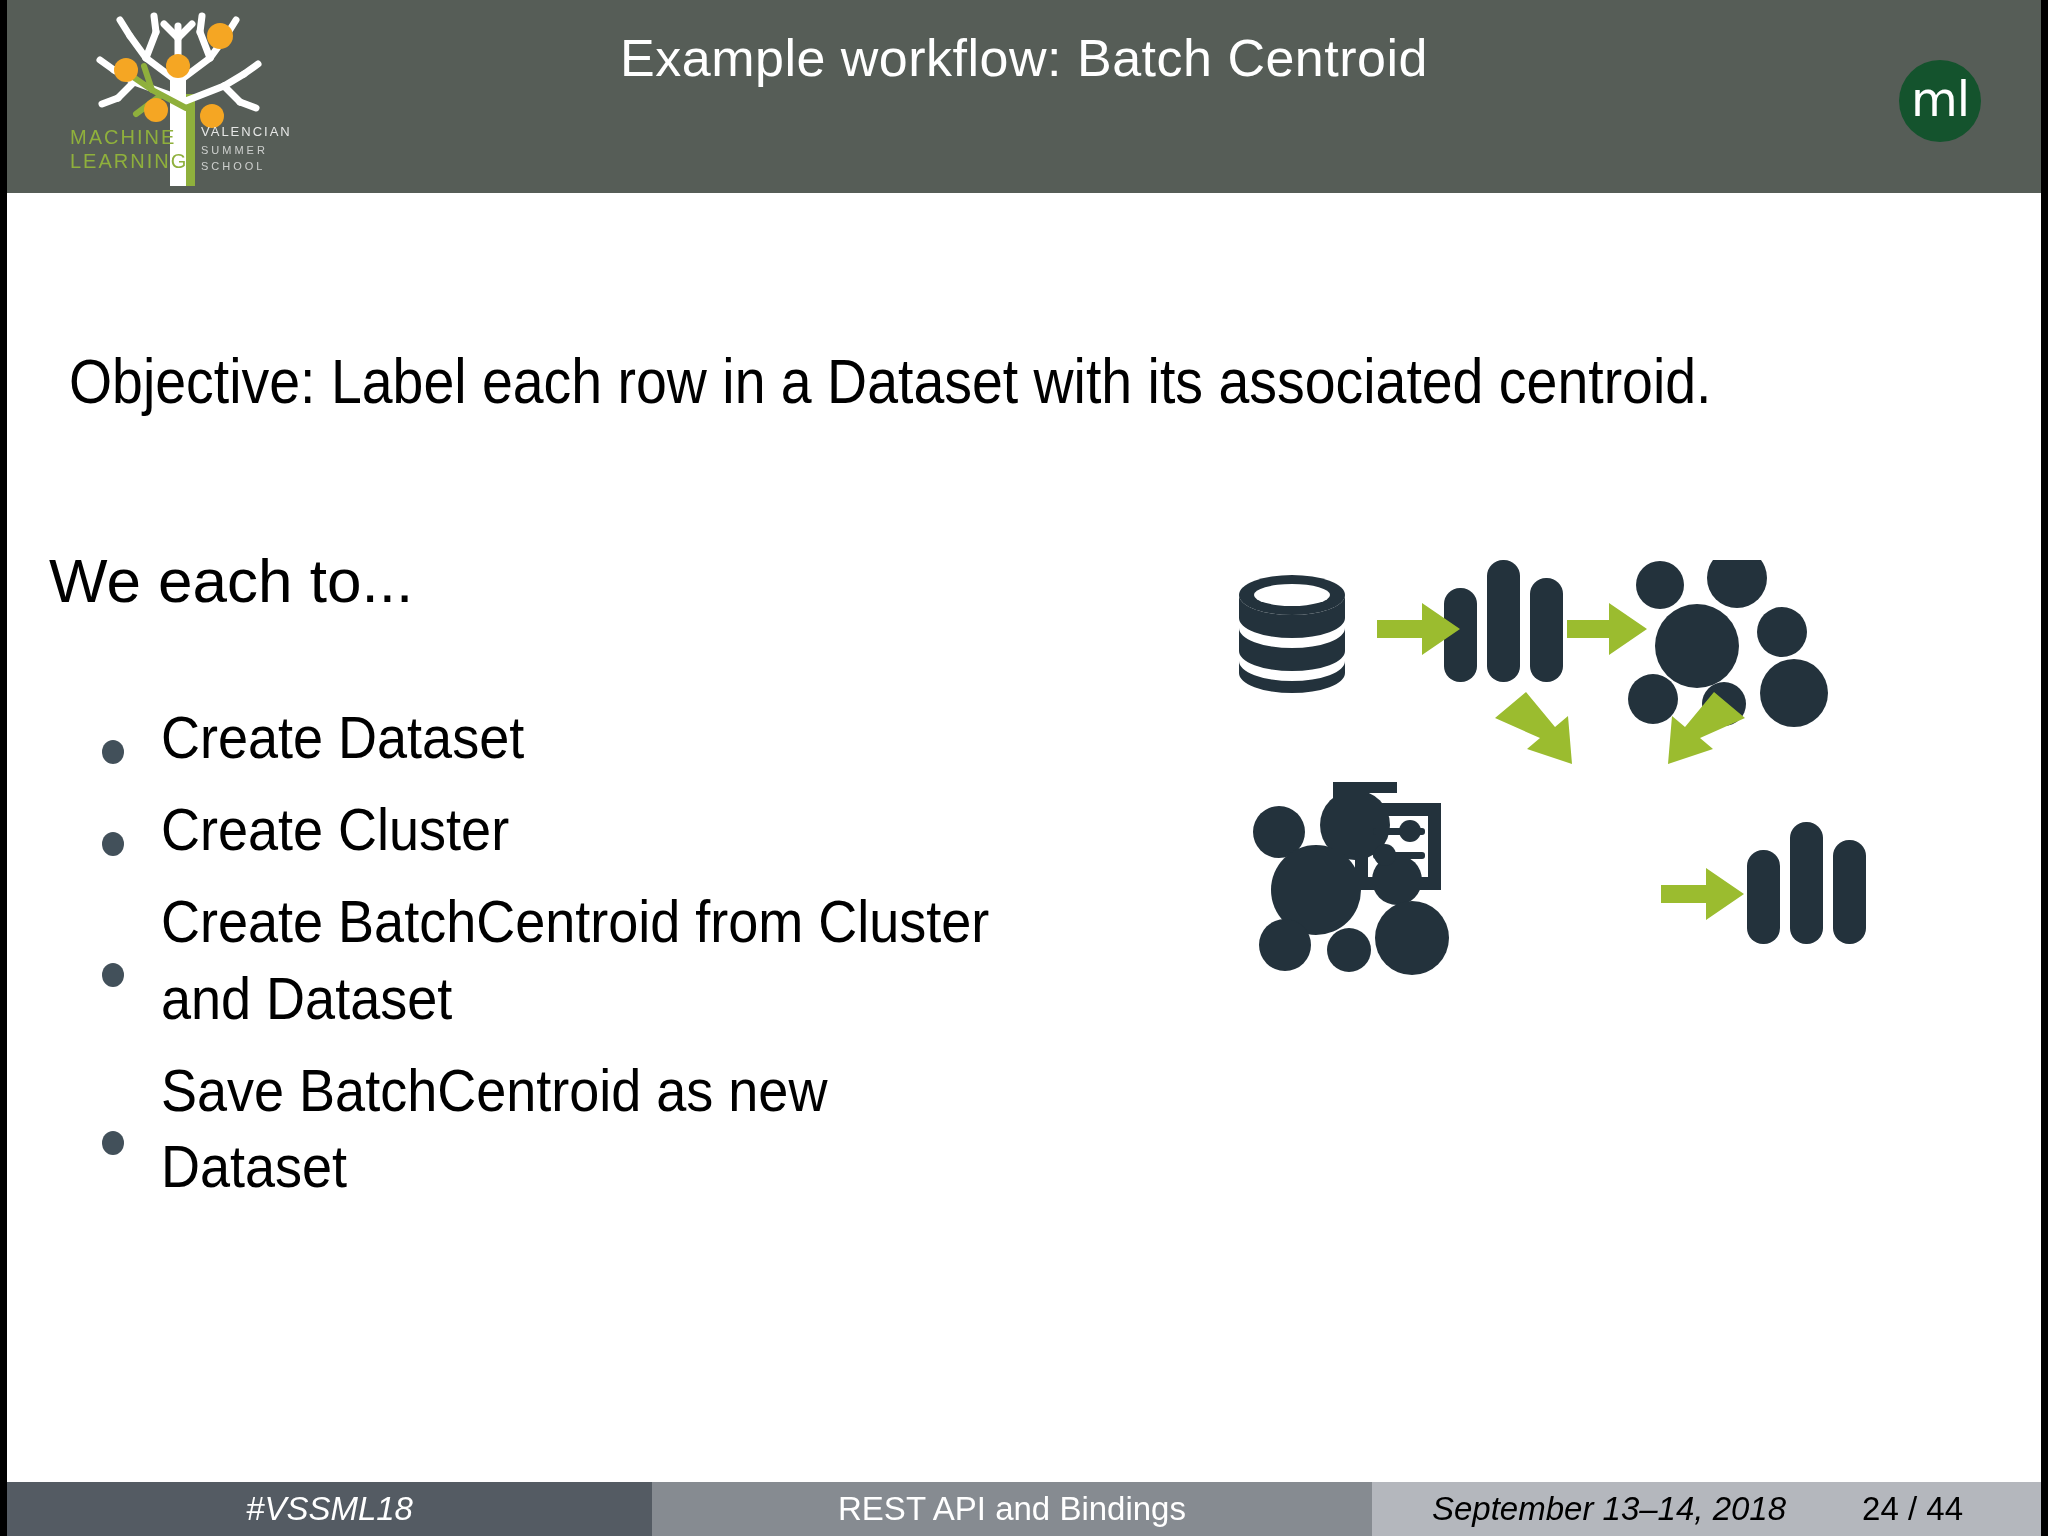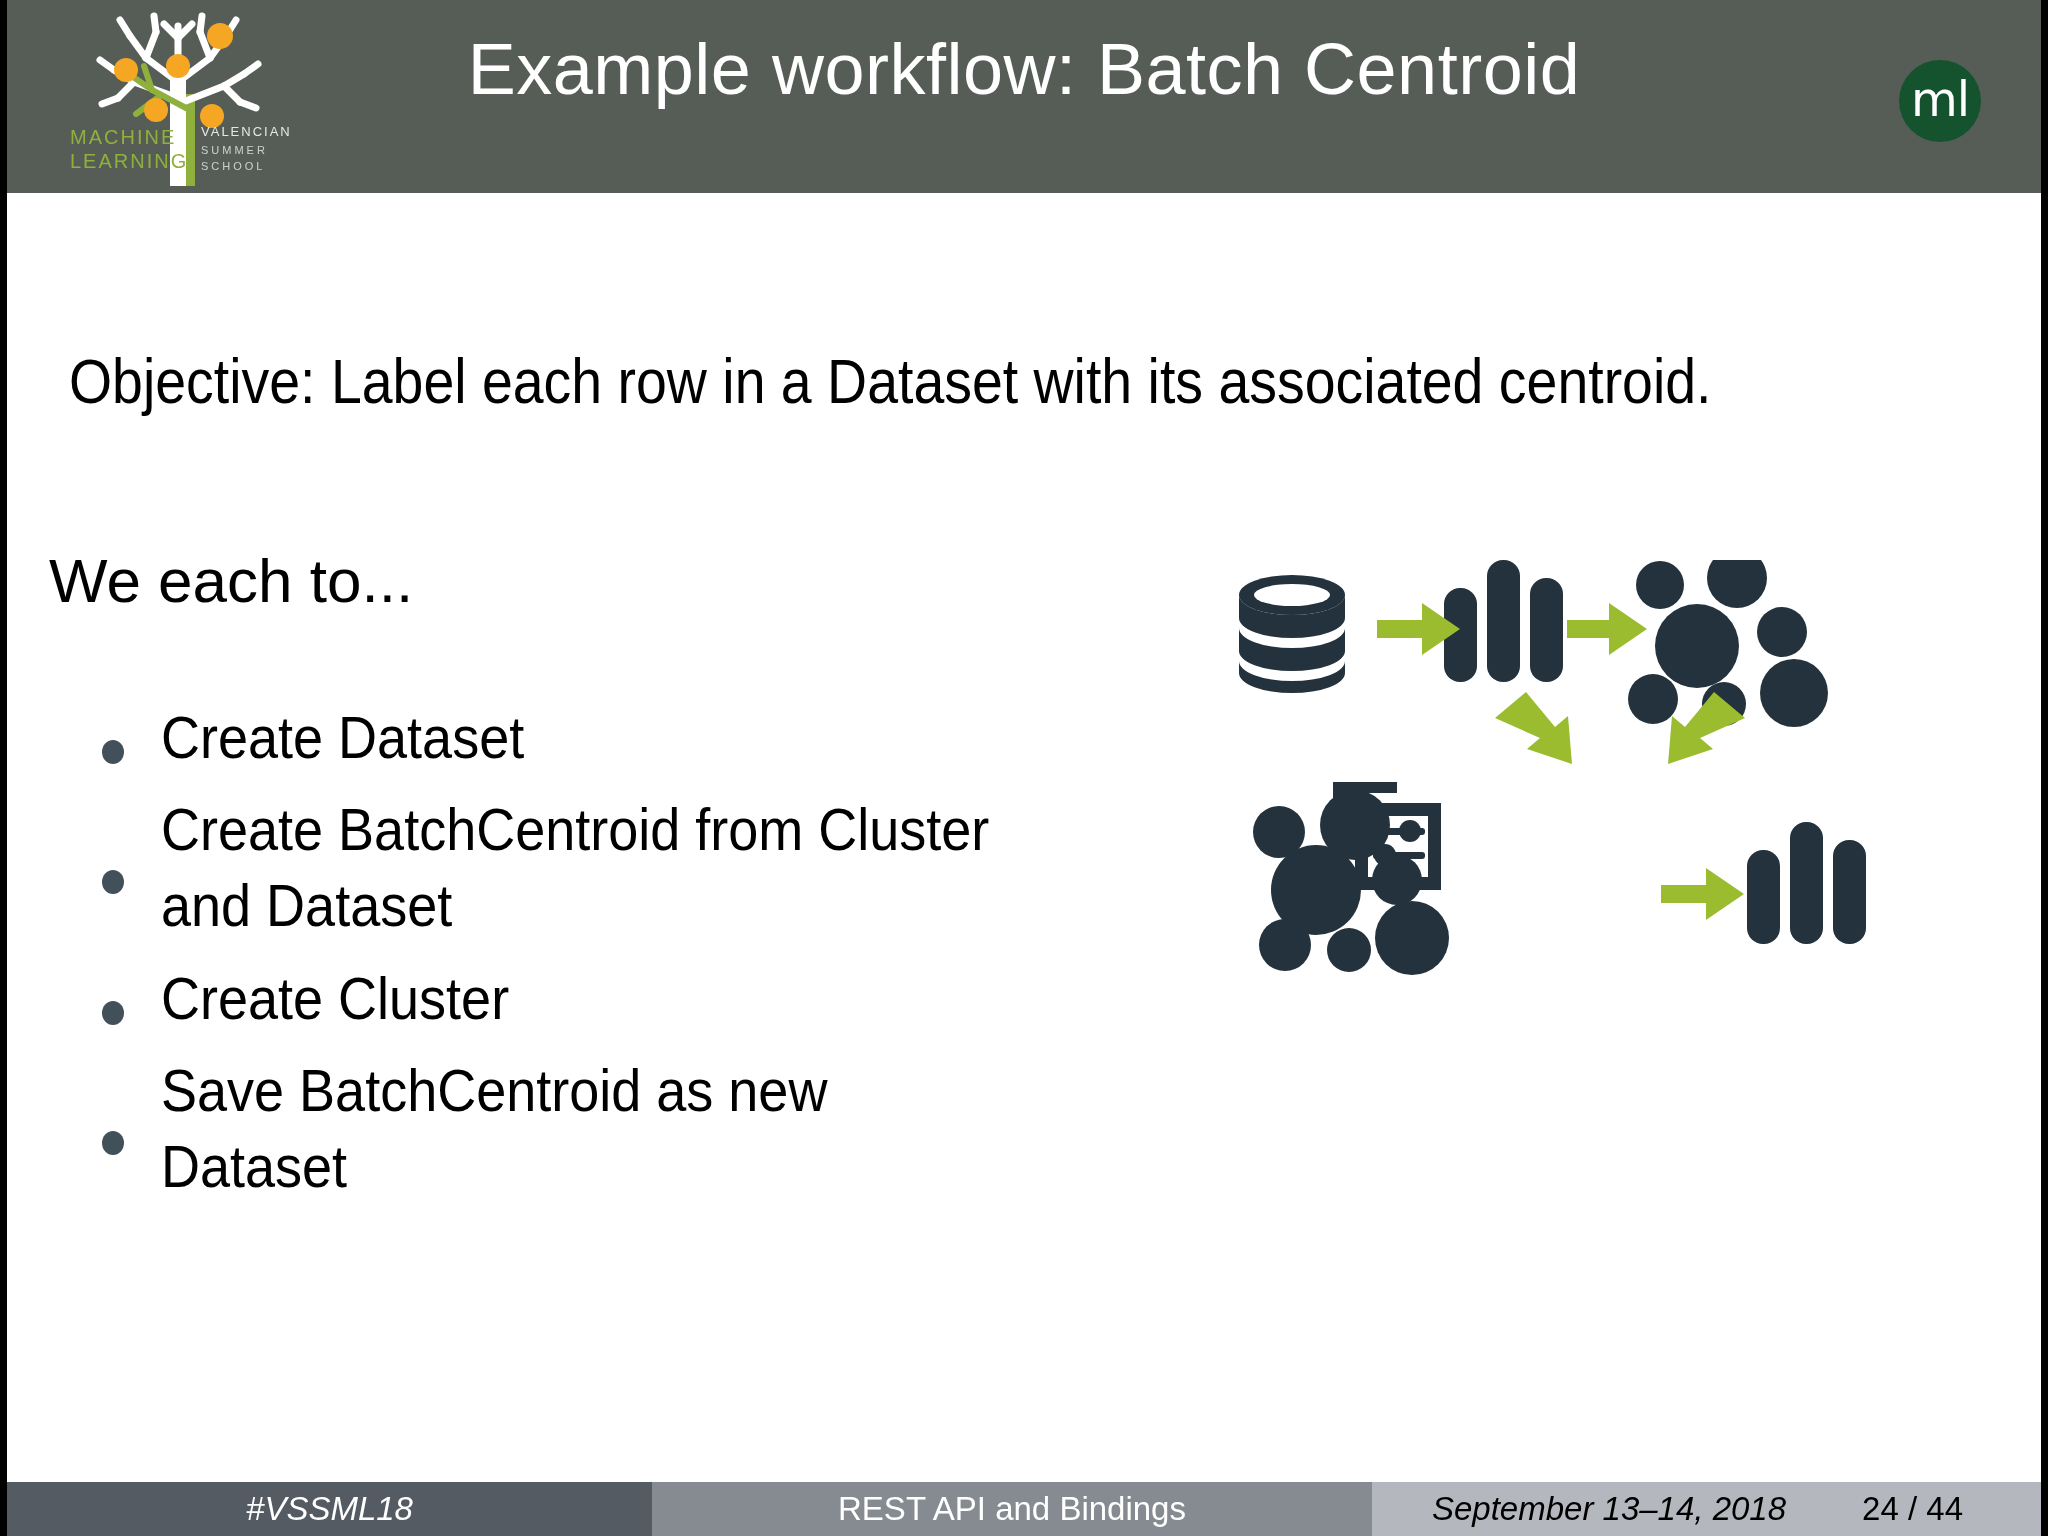--- a/index.html
+++ b/index.html
@@ -33,21 +33,21 @@
     background: #565d57;
     display: flex;
     align-items: center;
   }
   .header-title {
     position: absolute;
     left: 0; right: 0;
     top: 28px;
     text-align: center;
     color: #ffffff;
-    font-size: 72px;
+    font-size: 52px;
     font-weight: 400;
     letter-spacing: 0.5px;
     font-family: "Liberation Sans", sans-serif;
     white-space: nowrap;
   }
 
   
   .vssml-logo {
     position: absolute;
     left: 53px;
@@ -251,26 +251,26 @@
 
   <div class="weneed">We each to...</div>
 
   <div class="bullets">
     <div class="bullet-row">
       <span class="bullet-dot"></span>
       <span class="bullet-text">Create Dataset</span>
     </div>
     <div class="bullet-row">
       <span class="bullet-dot"></span>
+      <span class="bullet-text">Create Cluster</span>
+    </div>
+    <div class="bullet-row">
+      <span class="bullet-dot"></span>
       <span class="bullet-text">Create BatchCentroid from Cluster
 and Dataset</span>
-    </div>
-    <div class="bullet-row">
-      <span class="bullet-dot"></span>
-      <span class="bullet-text">Create Cluster</span>
     </div>
     <div class="bullet-row">
       <span class="bullet-dot"></span>
       <span class="bullet-text">Save BatchCentroid as new Dataset</span>
     </div>
   </div>
 
   <div class="diagram">
     <svg width="780" height="420" viewBox="0 0 780 420" xmlns="http://www.w3.org/2000/svg">
       <g fill="#23323c">

